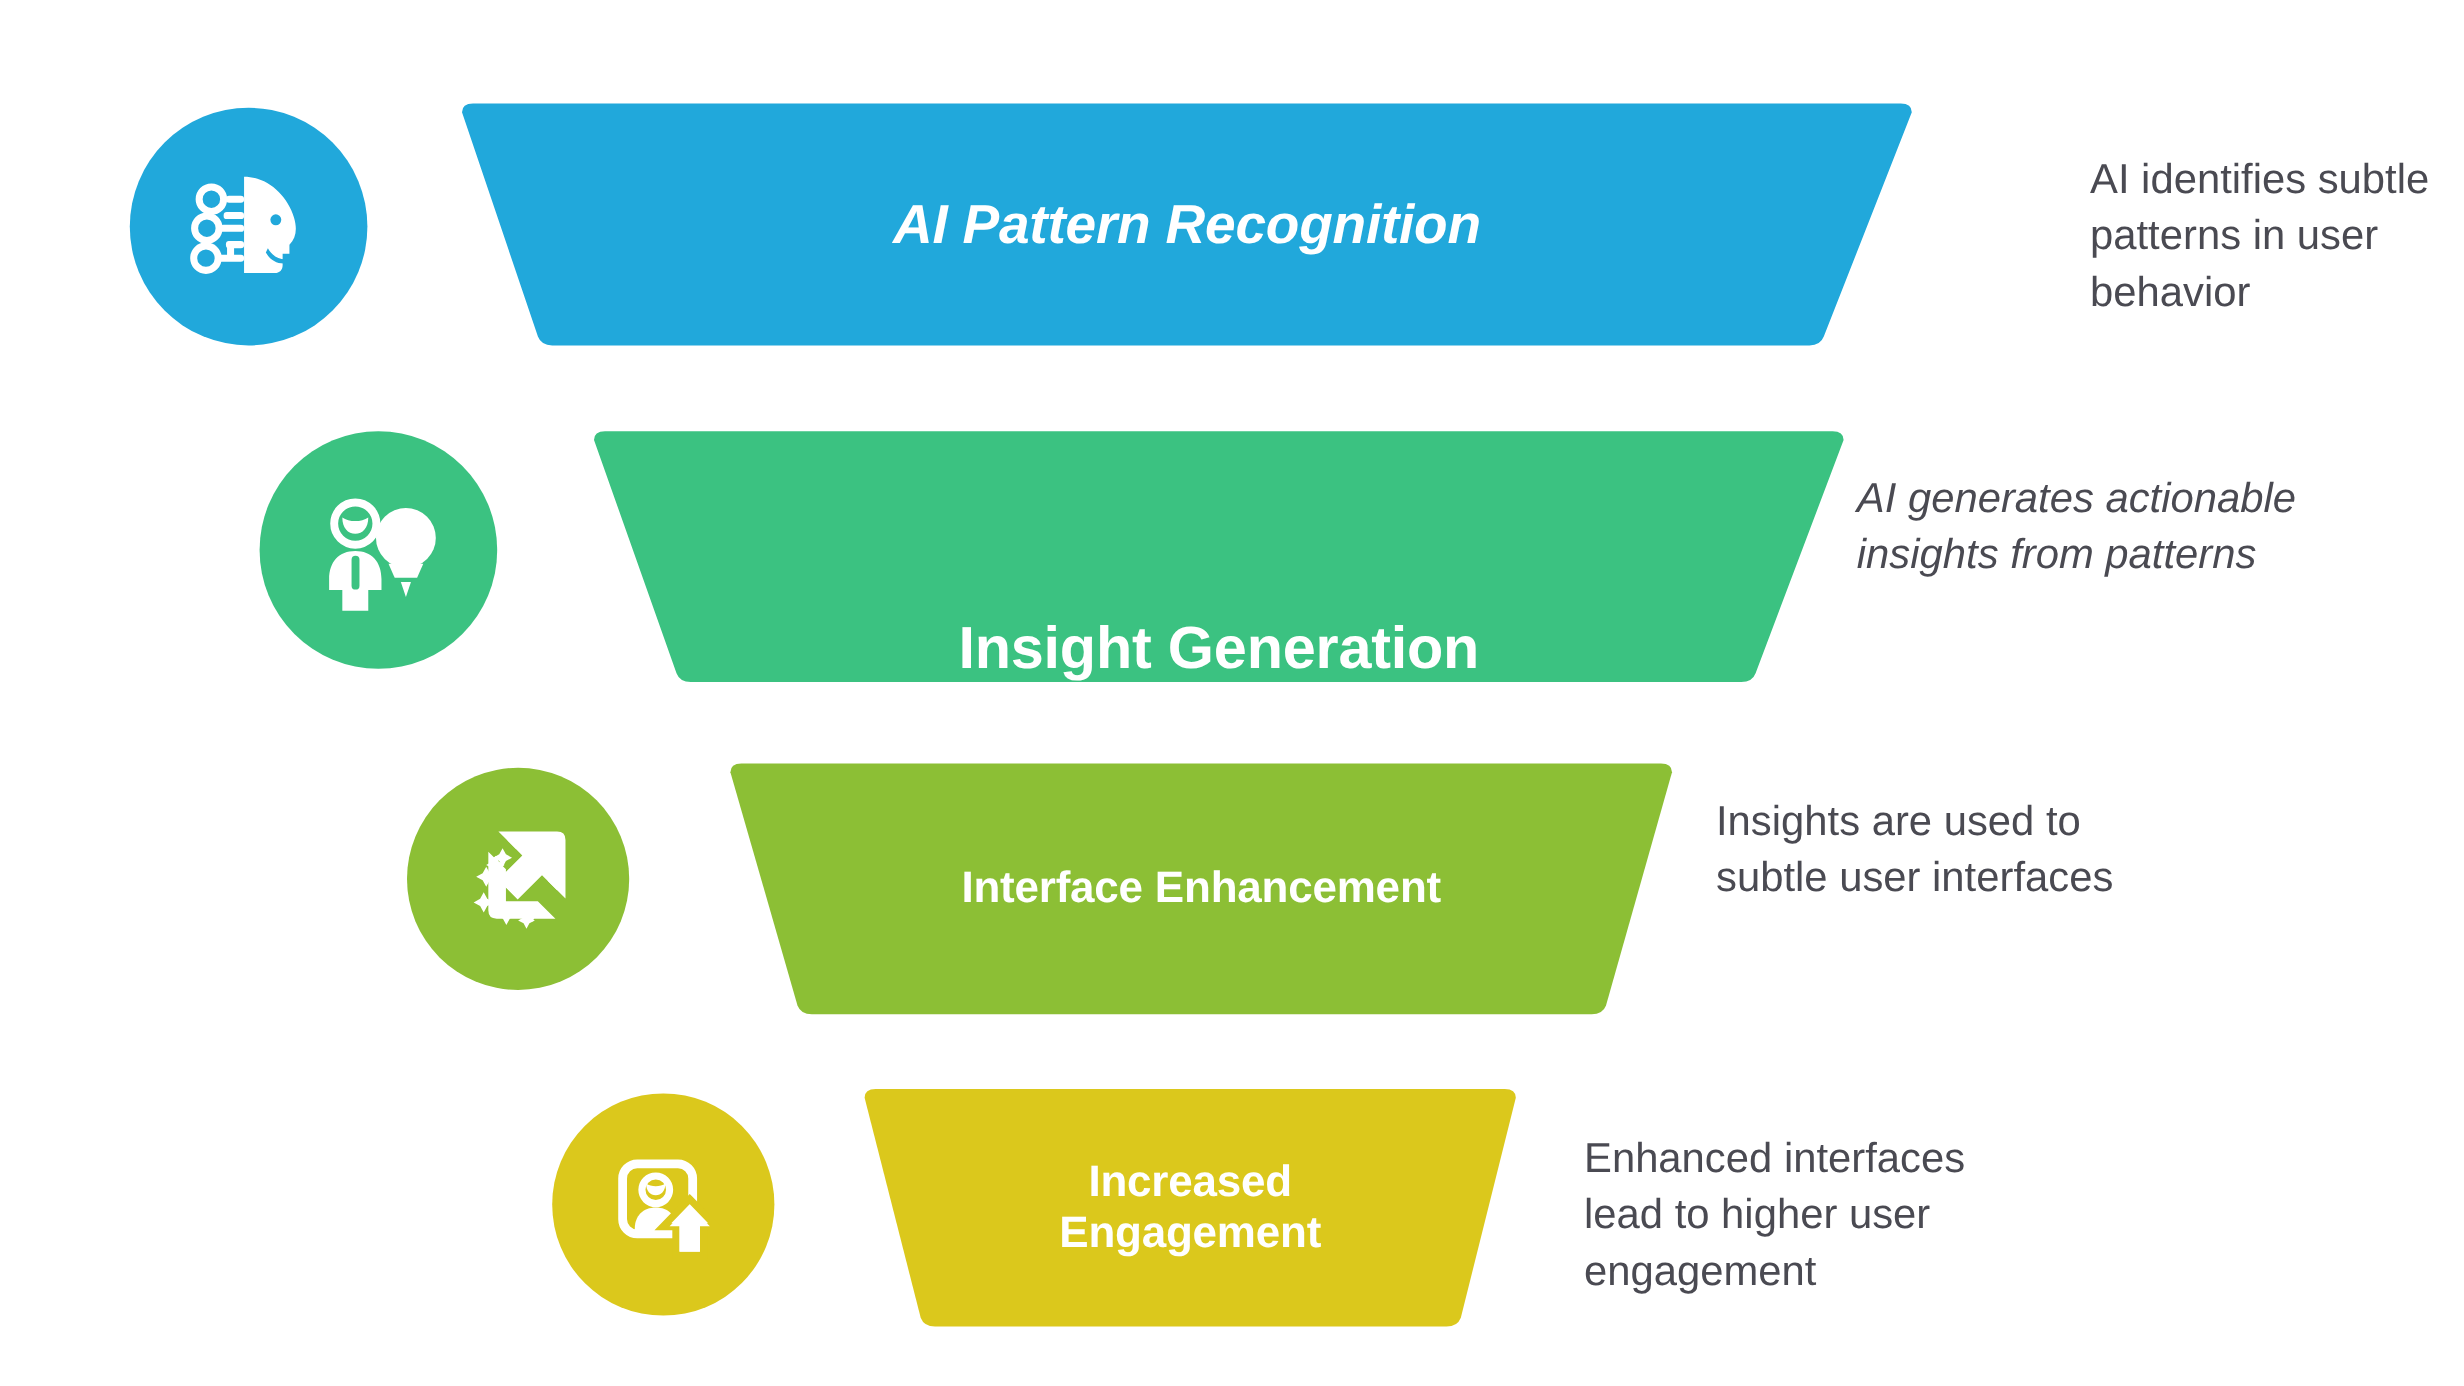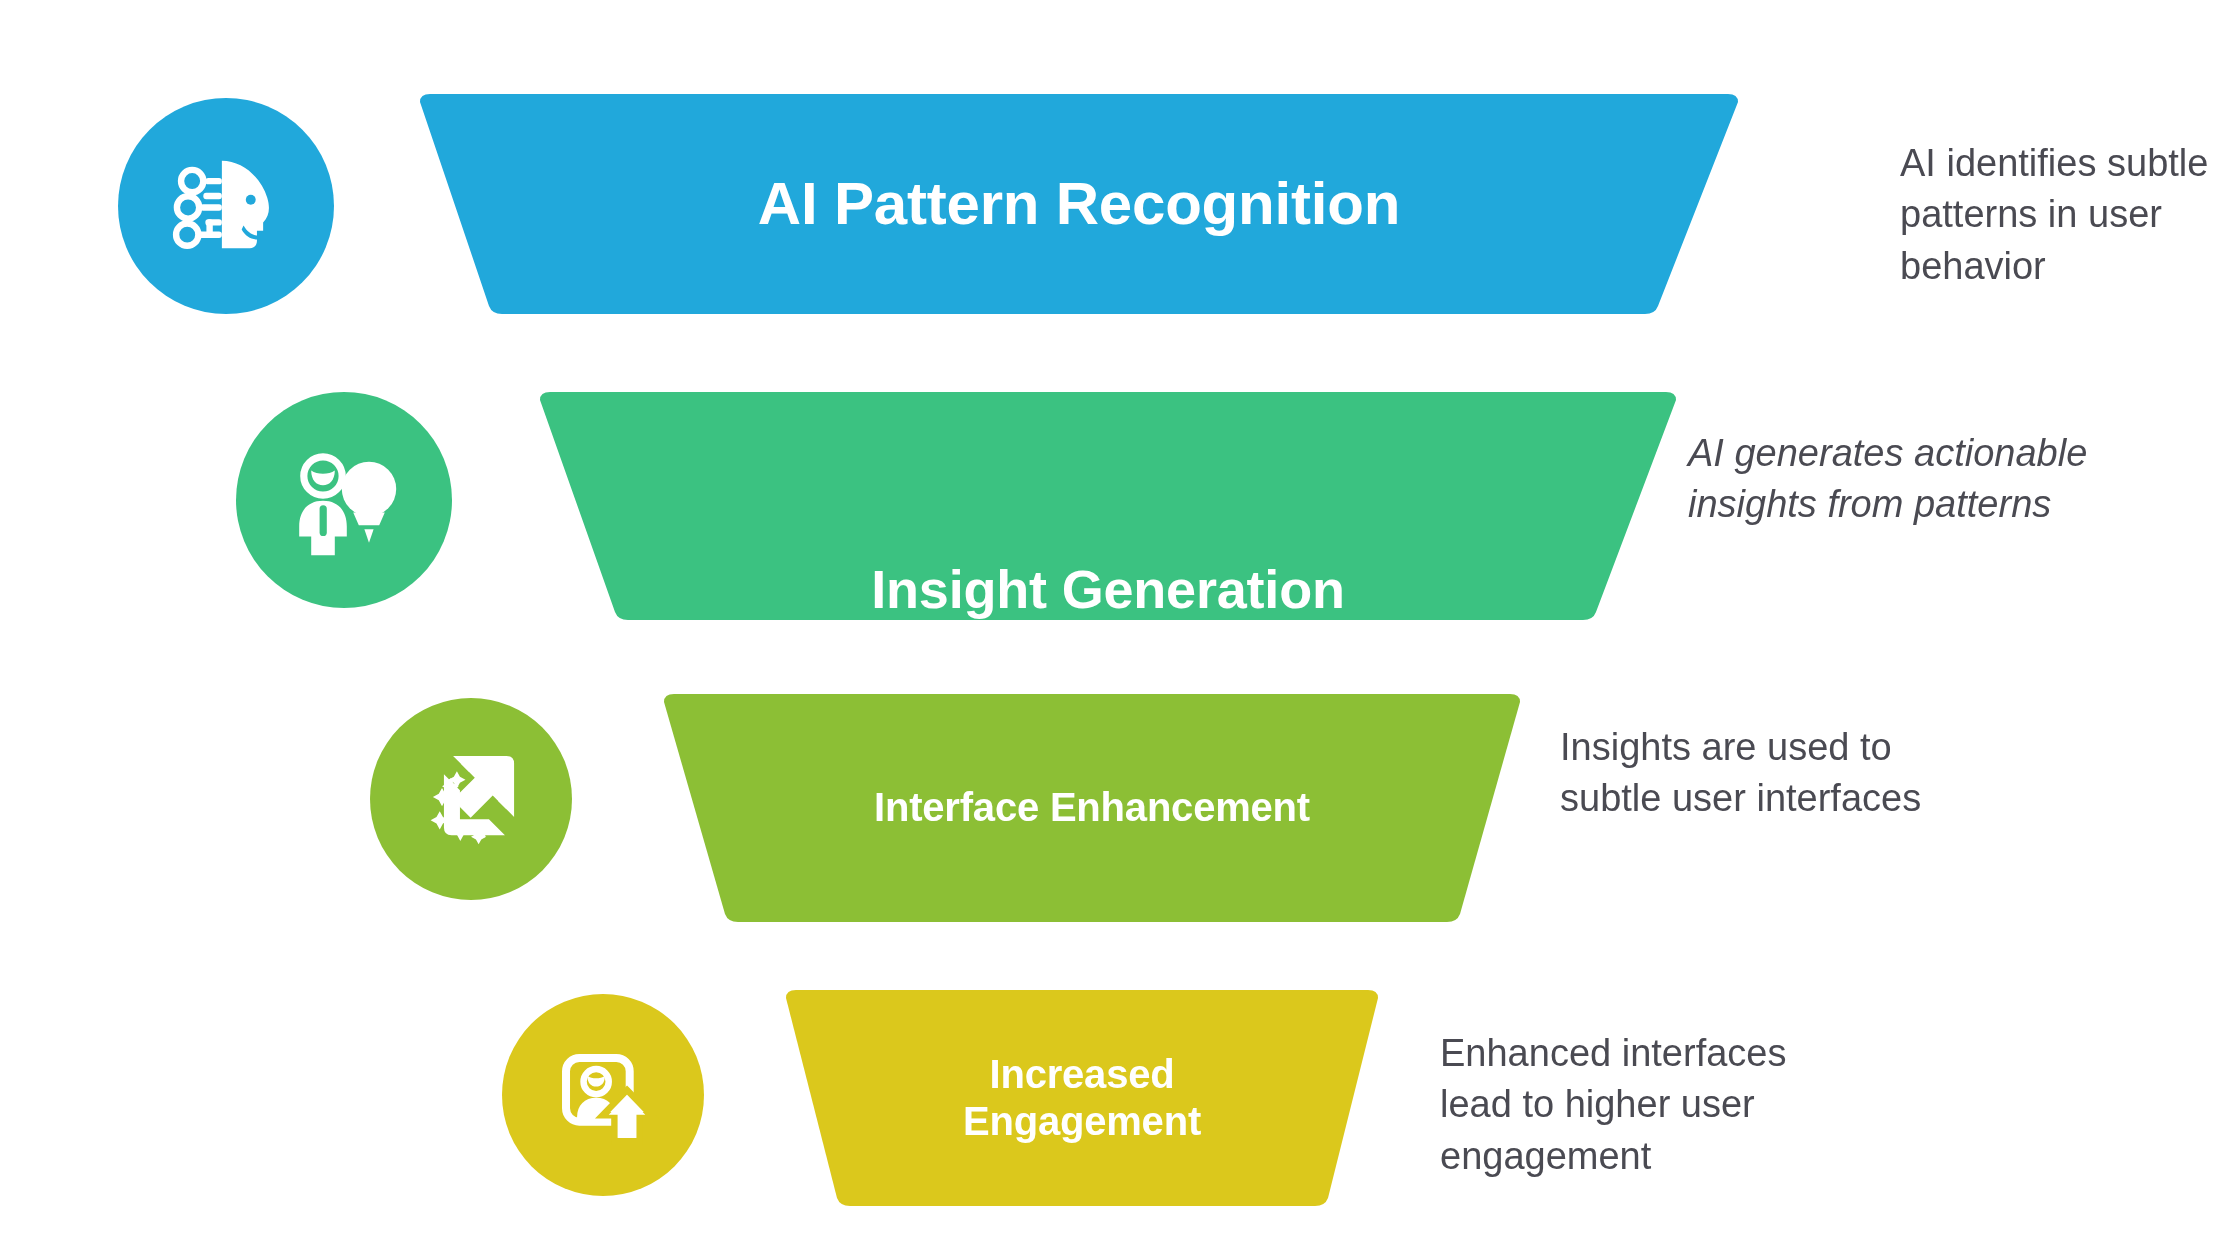--- a/index.html
+++ b/index.html
@@ -91,21 +91,21 @@
           <rect x="18" y="44.4" width="12" height="3.1" rx="1.4"></rect>
           <circle cx="13.2" cy="45.9" r="5.4" fill="none" stroke="#ffffff" stroke-width="3.1"></circle>
         </g>
       </svg>
     </div>
 
     <div class="band" style="left:404px; top:92px; width:1350px; height:224px;">
       <svg class="band-shape" viewBox="0 0 1350 224" preserveAspectRatio="none">
         <path d="M16,10 Q16,2 26,2 L1324,2 Q1334,2 1334,10 L1254,214 Q1251,222 1241,222 L98,222 Q88,222 85,214 Z" fill="#21a8db"></path>
       </svg>
-      <span class="band-label" style="font-size:60px;">AI Pattern Recognition</span>
+      <span class="band-label" style="font-size:50px;font-style:italic;">AI Pattern Recognition</span>
     </div>
 
     <div class="desc" style="left:1900px; top:138px; width:400px;">AI identifies subtle
 patterns in user
 behavior</div>
   </div>
 
   <div class="funnel-row">
 
     <div class="icon-circle" style="left:236px; top:392px; width:216px; height:216px; background:#3bc281;">

